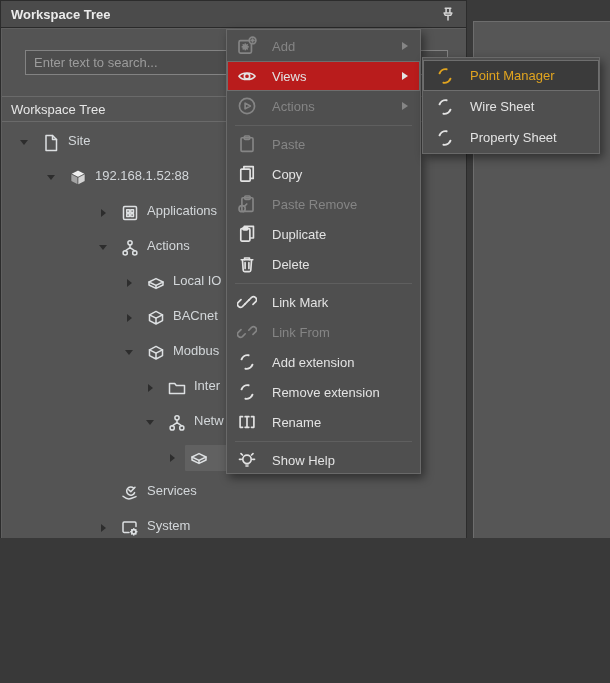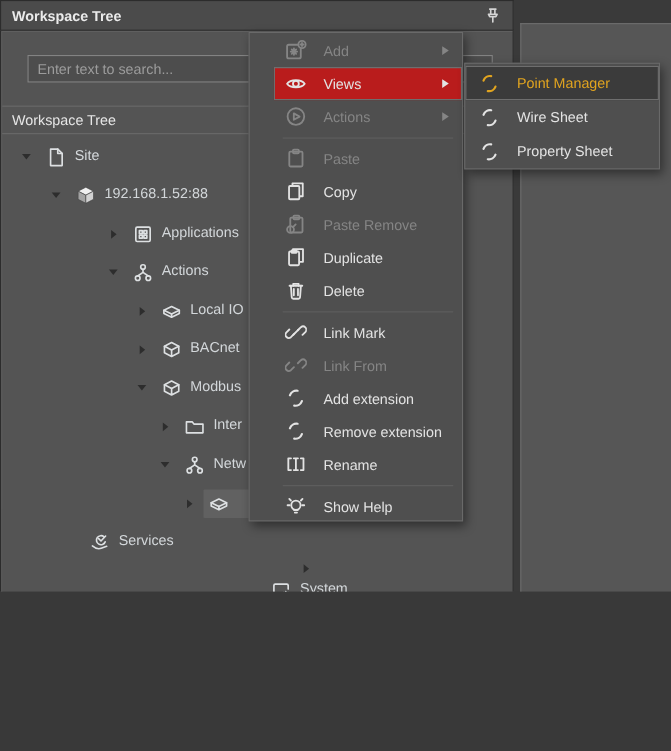--- a/index.html
+++ b/index.html
@@ -49,21 +49,21 @@
   .row-inner { display:flex; padding:3px 4px; border-radius:1px; }
   .tree-row.selected .row-inner { background:#616161; padding-right:28px; }
   .tree-label { white-space:nowrap; }
   
   svg.ln { fill:none; stroke:currentColor; stroke-width:1.5; stroke-linecap:round; stroke-linejoin:round; }
   svg.ln .fillbg { fill:#4f4f4f; }
   
   .context-menu {
     position:absolute; left:226px; top:29px; width:195px; height:445px;
     background:#4f4f4f; border:1px solid #696969;
-    box-shadow:3px 4px 9px rgba(0,0,0,.45); z-index:10; padding-top:1px;padding-left:22px;
+    box-shadow:3px 4px 9px rgba(0,0,0,.45); z-index:10; padding-top:1px;
   }
   .menu-item { height:30px; display:flex; align-items:center; padding:0 8px; color:#e3e3e3; font-size:13px; }
   .menu-item.disabled { color:#858585; }
   .menu-item.hl { background:#b91c1c; box-shadow:inset 0 0 0 1px #6e6e6e; }
   .micon { width:20px; height:20px; flex:0 0 20px; margin:0 0 0 2px; }
   .mlabel { margin-left:15px; flex:1; white-space:nowrap; }
   .marrow { width:0; height:0; border-top:4.5px solid transparent; border-bottom:4.5px solid transparent; border-left:6px solid currentColor; margin-right:4px; }
   .menu-sep { height:8px; display:flex; align-items:center; padding:0 8px; }
   .menu-sep .line { width:100%; height:1px; background:#5f5f5f; }
   
@@ -244,34 +244,34 @@
             <span class="row-inner">
               <span class="tree-icon">
                 <svg class="ln" viewBox="0 0 20 20">
                   <path d="M3 9 L10 5.6 L17 9 L10 12.4 Z"></path>
                   <path d="M3 9 V12 L10 15.4 V12.4 M17 9 V12 L10 15.4"></path>
                 </svg>
               </span>
               <span class="tree-label"></span>
             </span>
           </div>
-          <div class="tree-row" style="padding-left: 55px;">
+          <div class="tree-row" style="padding-left: 94px;">
             <span class="exp none"></span>
             <span class="row-inner">
               <span class="tree-icon">
                 <svg class="ln" viewBox="0 0 20 20">
                   <path d="M13.6 5.1 a4.1 4.1 0 1 0 1 4.5"></path>
                   <path d="M8.7 6.7 l2.1 2.1 L15 4.3"></path>
                   <path d="M3 13.3 q4.2 3.6 8 2.2 l5 -1.9"></path>
                 </svg>
               </span>
               <span class="tree-label">Services</span>
             </span>
           </div>
-          <div class="tree-row" style="padding-left: 94px; flex-direction: column;">
+          <div class="tree-row" style="padding-left: 94px;">
             <span class="exp">
               <span class="tri-right"></span>
             </span>
             <span class="row-inner">
               <span class="tree-icon">
                 <svg class="ln" viewBox="0 0 20 20">
                   <path d="M16 8.5 V5.2 a1.2 1.2 0 0 0 -1.2 -1.2 H4.2 A1.2 1.2 0 0 0 3 5.2 v8 a1.2 1.2 0 0 0 1.2 1.2 H9"></path>
                   <circle cx="13.8" cy="13.8" r="2.2"></circle>
                   <path d="M13.8 10.7 v1 M13.8 15.9 v1 M10.7 13.8 h1 M15.9 13.8 h1 M11.7 11.7 l.7 .7 M15.2 15.2 l.7 .7 M15.9 11.7 l-.7 .7 M12.4 15.2 l-.7 .7"></path>
                 </svg>

